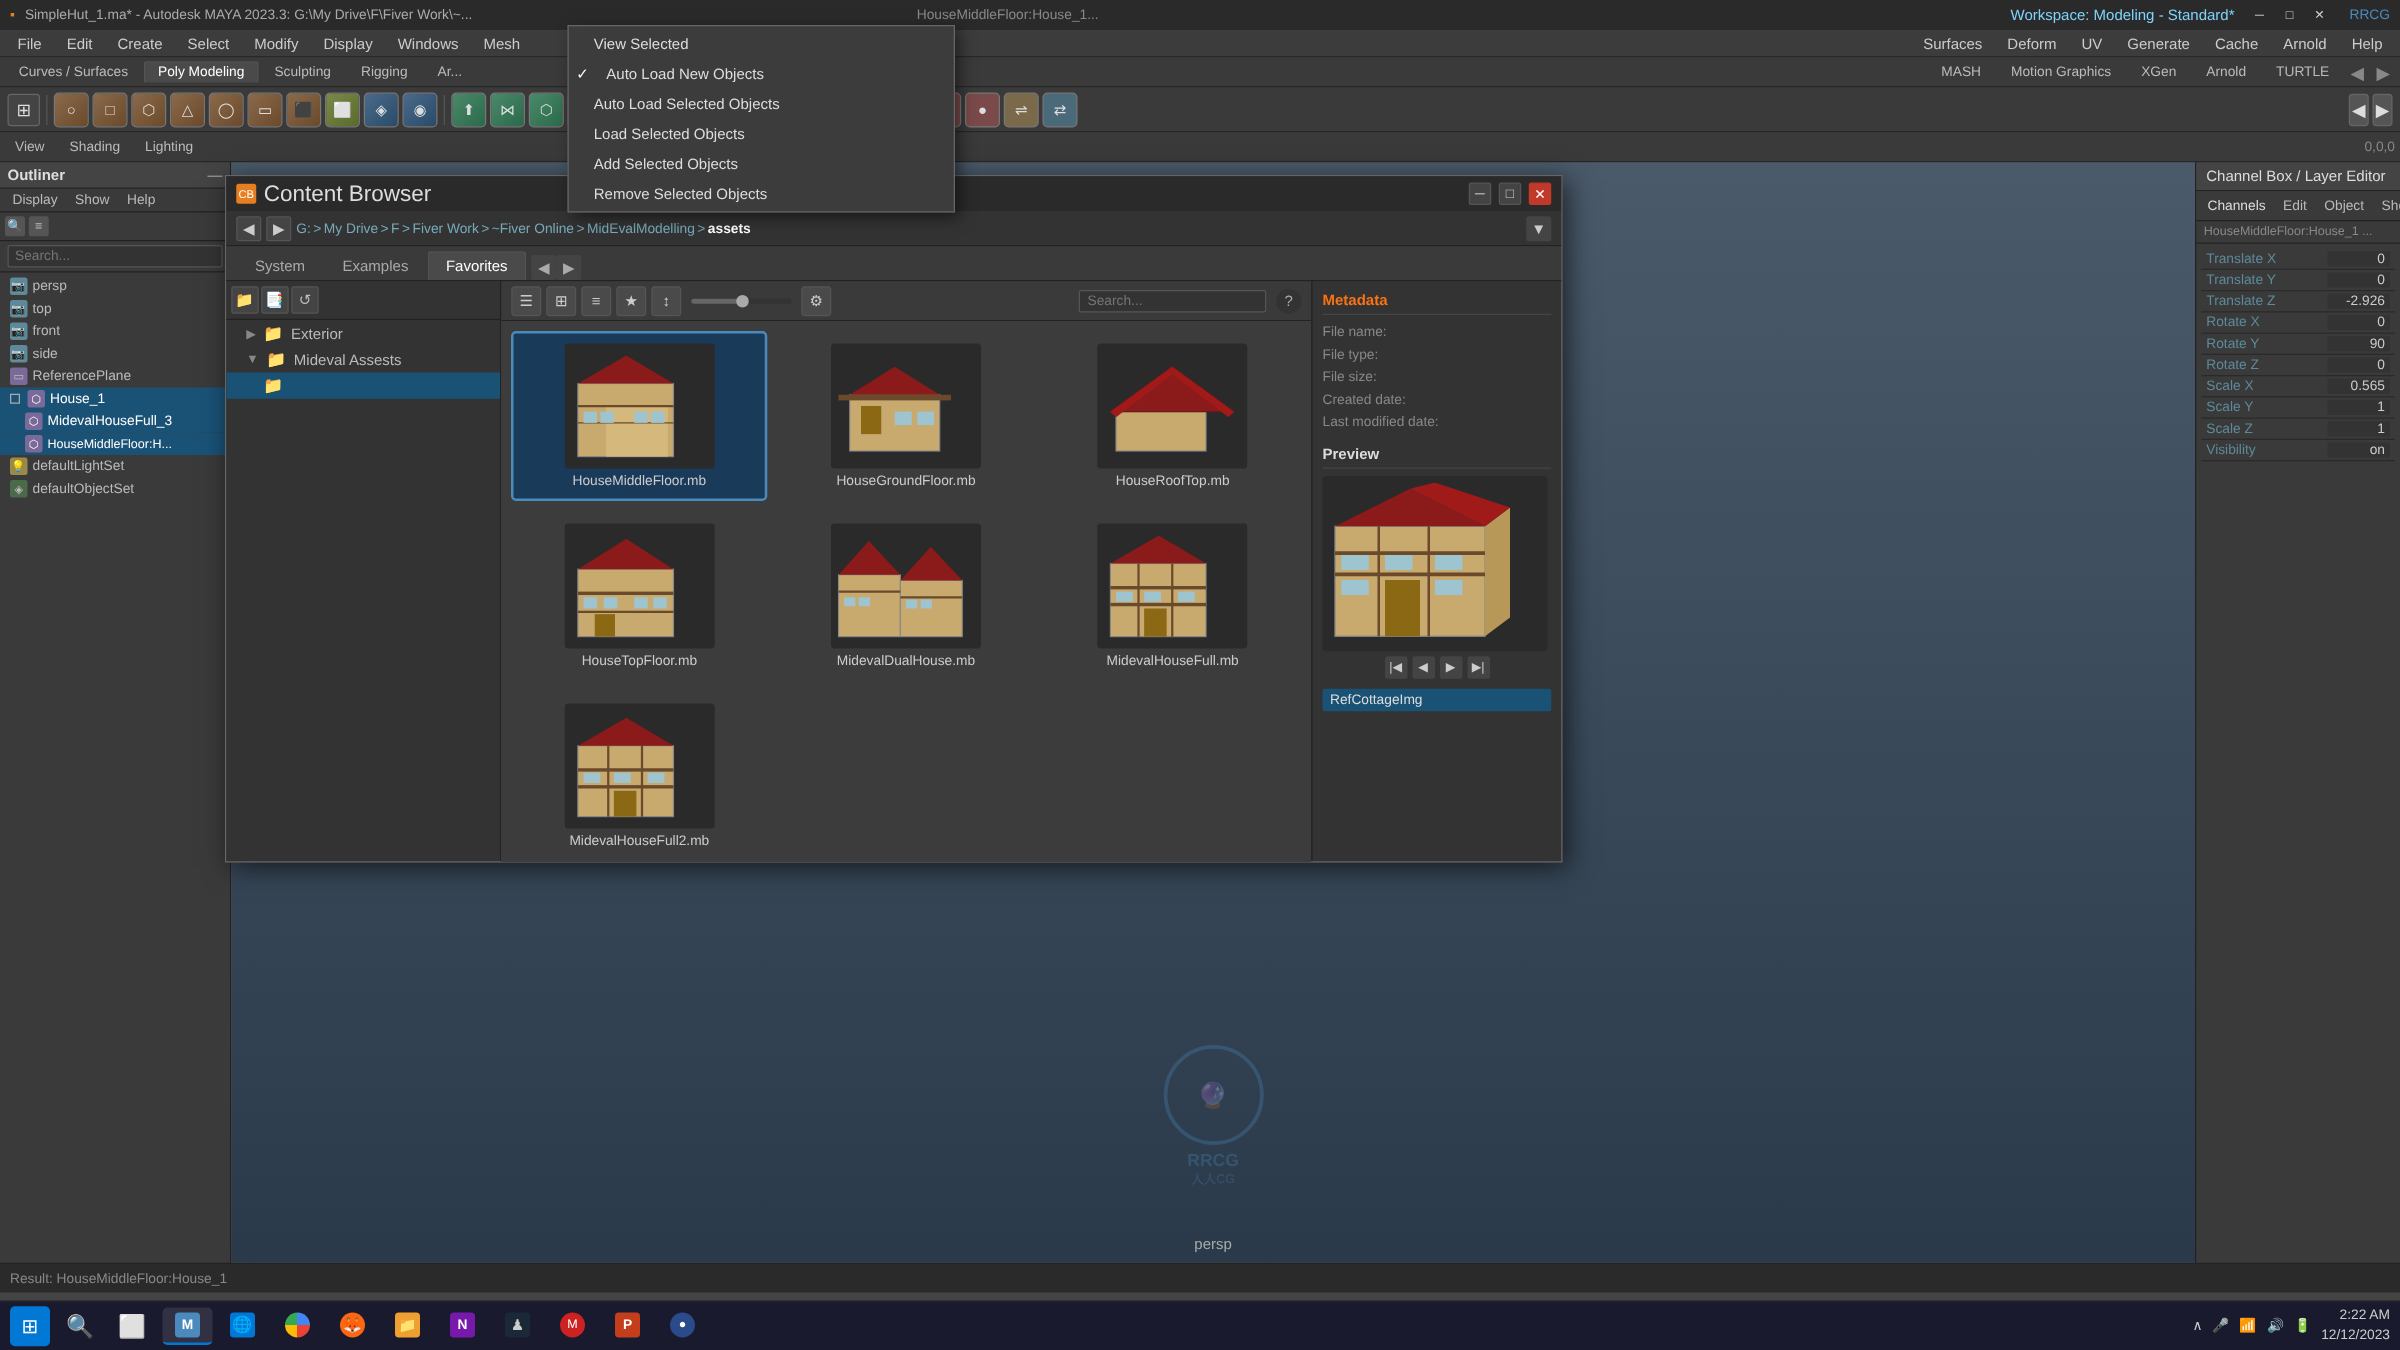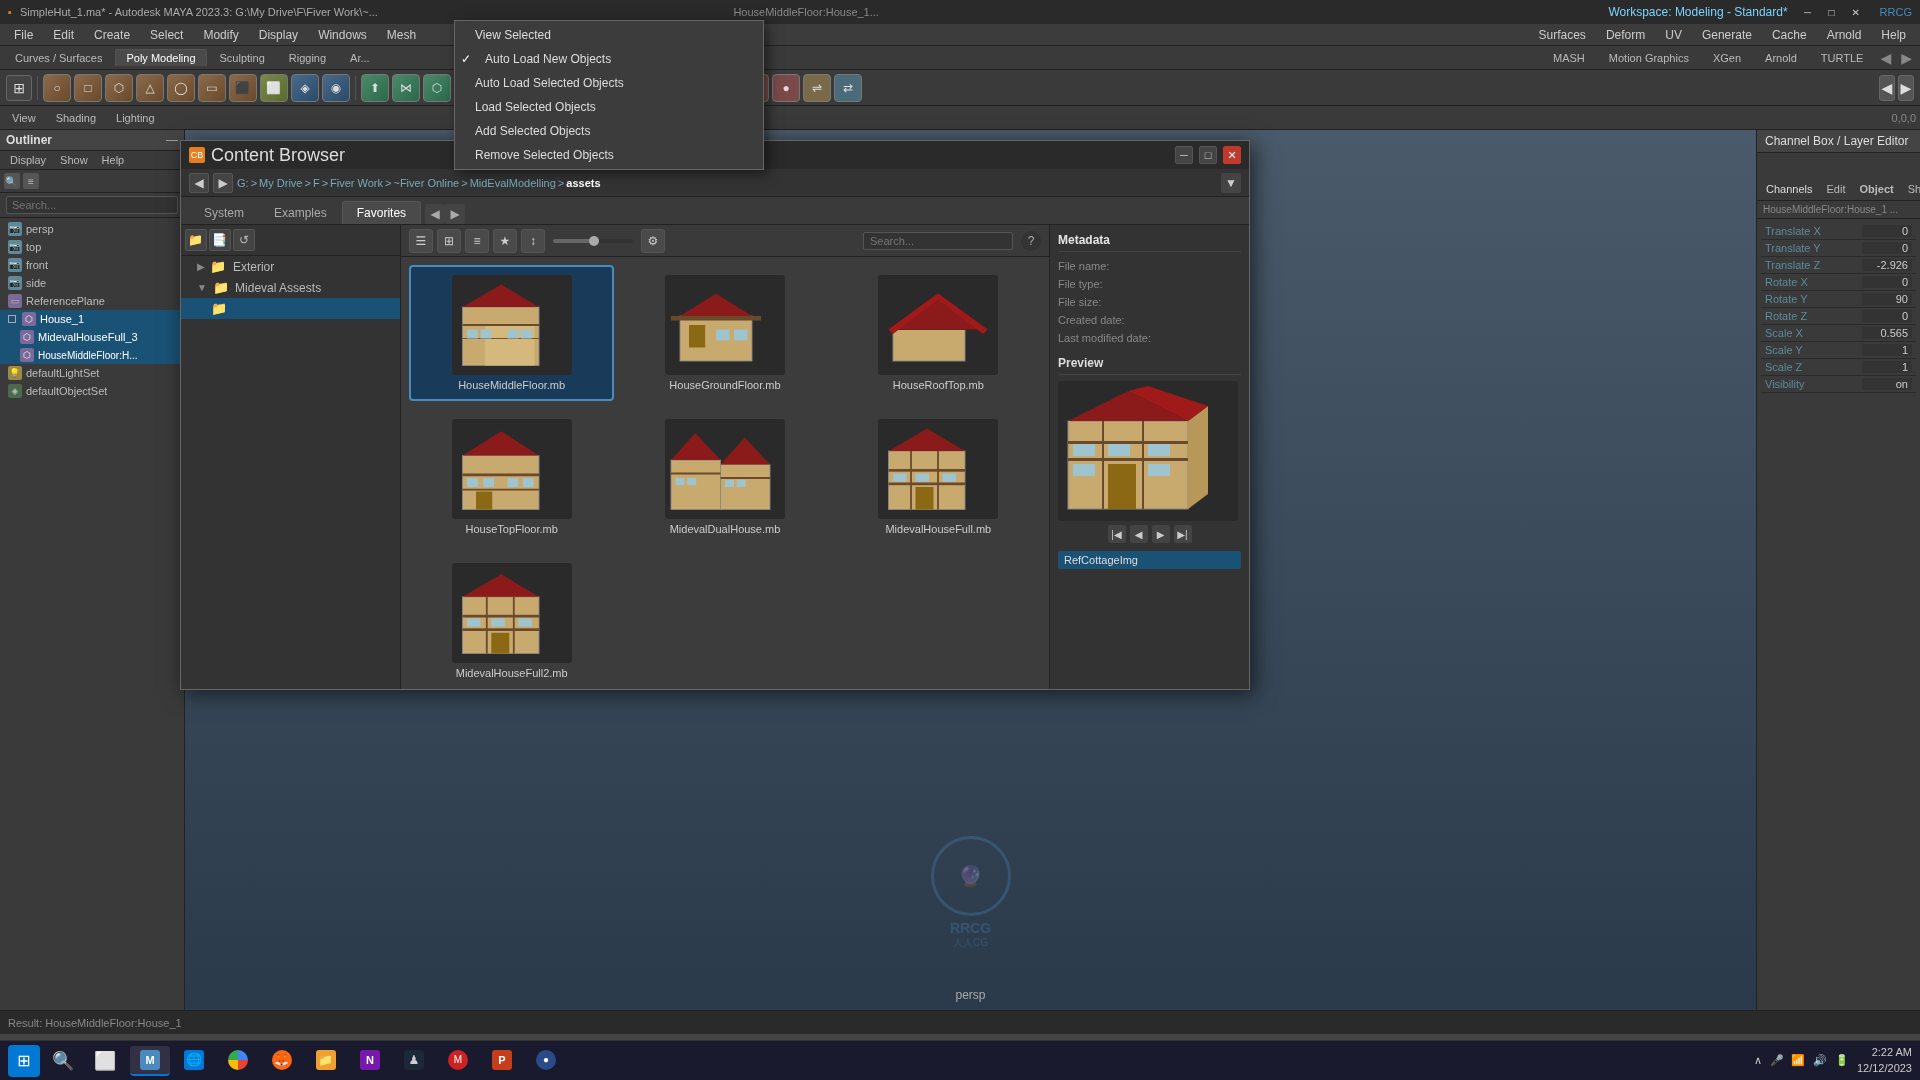--- a/index.html
+++ b/index.html
@@ -106,39 +106,39 @@
     .cb-asset { display: flex; flex-direction: column; align-items: center; padding: 8px 4px; border-radius: 4px; cursor: pointer; border: 2px solid transparent; }
     .cb-asset.selected { background: #1a3a5a; border-color: #4a8abd; }
     .cb-asset-thumb { width: 120px; height: 100px; background: #2a2a2a; border-radius: 3px; display: flex; align-items: center; justify-content: center; overflow: hidden; margin-bottom: 4px; }
     .cb-asset-label { font-size: 11px; color: #ccc; text-align: center; }
 
     
     .house-thumb { width: 110px; height: 90px; }
 
     
     .cb-metadata { width: 200px; background: #333; border-left: 1px solid #222; padding: 8px; overflow-y: auto; }
-    .cb-meta-title { font-size: 12px; color: #e5e5e5; font-weight: bold; margin-bottom: 8px; border-bottom: 1px solid #444; padding-bottom: 4px; }
+    .cb-meta-title { font-size: 12px; color: #f97316; font-weight: bold; margin-bottom: 8px; border-bottom: 1px solid #444; padding-bottom: 4px; }
     .cb-meta-row { margin-bottom: 6px; }
     .cb-meta-label { font-size: 11px; color: #888; }
     .cb-meta-value { font-size: 11px; color: #bbb; }
     .cb-preview-title { font-size: 12px; color: #ddd; font-weight: bold; margin: 12px 0 6px; border-bottom: 1px solid #444; padding-bottom: 4px; }
     .cb-preview-img { width: 180px; height: 140px; background: #2a2a2a; border-radius: 3px; display: flex; align-items: center; justify-content: center; overflow: hidden; }
     .cb-preview-controls { display: flex; gap: 4px; margin-top: 4px; justify-content: center; }
     .cb-preview-btn { width: 18px; height: 18px; background: #444; border-radius: 2px; display: flex; align-items: center; justify-content: center; font-size: 10px; color: #ccc; cursor: pointer; }
 
     
     .dropdown-menu { position: absolute; top: 20px; left: 454px; width: 310px; background: #3c3c3c; border: 1px solid #666; box-shadow: 4px 4px 12px rgba(0,0,0,0.5); z-index: 600; padding: 2px 0; }
     .dropdown-item { padding: 5px 20px; font-size: 12px; color: #ddd; cursor: pointer; display: flex; align-items: center; gap: 8px; }
     .dropdown-item.checked::before { content: '✓'; color: #fff; margin-left: -14px; margin-right: 6px; }
 
     
     .status-bar { height: 24px; background: #2a2a2a; display: flex; align-items: center; padding: 0 8px; font-size: 11px; color: #888; border-top: 1px solid #222; }
 
     
-    .right-top-bar { height: 24px; background: #3a3a3a; display: flex; align-items: center; padding: 0 4px; gap: 4px; border-bottom: 1px solid #222; font-size: 11px; color: #bbb; margin-top: 24px; }
+    .right-top-bar { height: 24px; background: #3a3a3a; display: flex; align-items: center; padding: 0 4px; gap: 4px; border-bottom: 1px solid #222; font-size: 11px; color: #bbb; }
 
     
     ::-webkit-scrollbar { width: 8px; height: 8px; }
     ::-webkit-scrollbar-track { background: #2a2a2a; }
     ::-webkit-scrollbar-thumb { background: #555; border-radius: 4px; }
   </style>
 </head>
 <body>
 
 <div class="maya-window">
@@ -320,21 +320,21 @@
       </div>
     </div>
 
     <div class="right-panel">
       <div class="right-panel-header">
         <span>Channel Box / Layer Editor</span>
       </div>
       <div class="right-top-bar">
         <span style="cursor:pointer; padding:1px 5px; color:#ddd;">Channels</span>
         <span style="cursor:pointer; padding:1px 5px;">Edit</span>
-        <span style="cursor:pointer; padding:1px 5px;font-weight:bold;">Object</span>
+        <span style="cursor:pointer; padding:1px 5px;">Object</span>
         <span style="cursor:pointer; padding:1px 5px;">Show</span>
       </div>
       <div style="padding:3px 6px; font-size:10px; color:#888; border-bottom:1px solid #222;">HouseMiddleFloor:House_1 ...</div>
       <div class="channel-box">
         <div class="channel-row">
           <span class="channel-label">Translate X</span>
           <span class="channel-value">0</span>
         </div>
         <div class="channel-row">
           <span class="channel-label">Translate Y</span>

